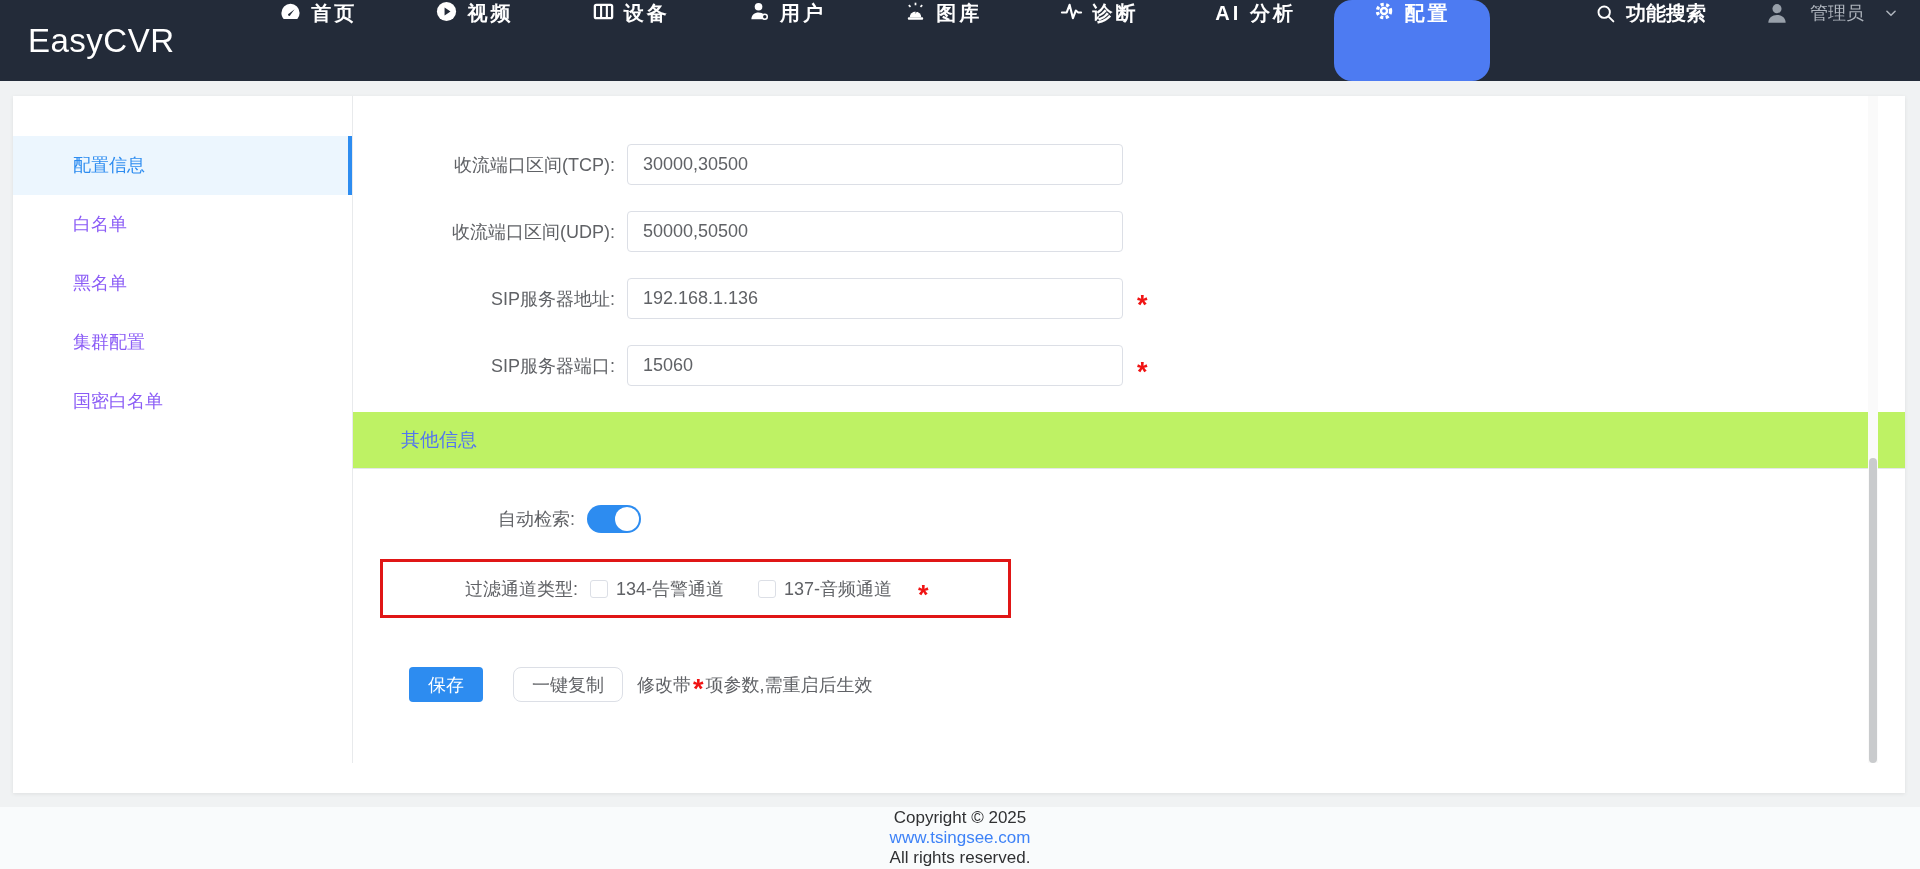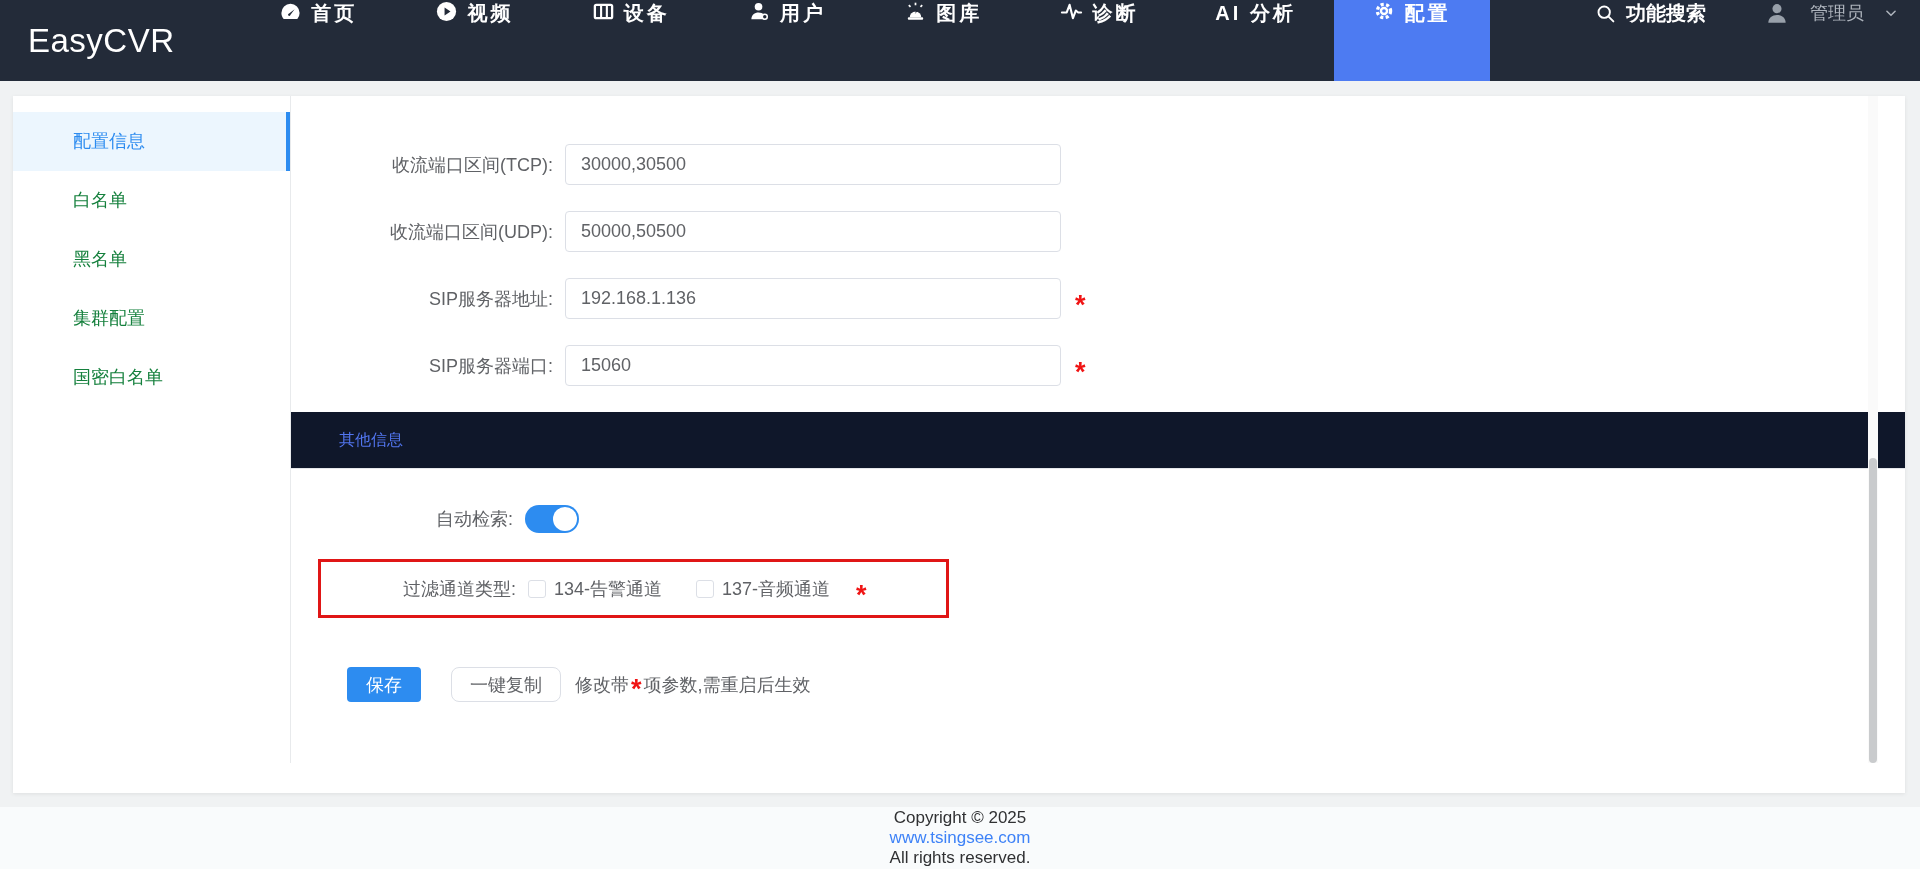--- a/index.html
+++ b/index.html
@@ -4,46 +4,46 @@
 <style>
   html,body{margin:0;padding:0;width:1920px;height:869px;background:#f0f2f3;
     font-family:"Liberation Sans","DejaVu Sans",sans-serif;overflow:hidden;}
   
   .navbar{position:relative;height:81px;background:#232b39;display:flex;align-items:center;}
   .logo{position:absolute;left:28px;top:0;height:81px;line-height:81px;color:#fff;
     font-size:33px;letter-spacing:.5px;}
   .nav-menu{position:absolute;left:240px;width:1250px;height:81px;display:flex;}
   .nav-item{flex:1;height:81px;display:flex;align-items:flex-start;justify-content:center;
     gap:9px;color:#fff;font-size:20px;font-weight:700;letter-spacing:3px;cursor:pointer;}
-  .nav-item.active{background:#4d7bf2;}
+  .nav-item.active{background:#4d7bf2;border-radius:18px;}
   .nav-item svg{flex:0 0 auto;}
   .nav-right{position:absolute;right:22px;top:0;height:81px;display:flex;align-items:flex-start;gap:58px;}
   .nav-search{display:flex;align-items:center;gap:10px;color:#fff;font-size:20px;font-weight:700;cursor:pointer;}
   .nav-user{display:flex;align-items:center;gap:20px;color:#aeb4bd;font-size:18px;cursor:pointer;}
   
   .card{position:absolute;left:13px;top:96px;width:1892px;height:697px;background:#fff;
     box-shadow:0 1px 4px rgba(0,0,0,.08);}
   .scroll-region{position:relative;height:667px;display:flex;overflow:hidden;}
   
-  .sidebar{width:278px;box-sizing:border-box;border-right:1px solid #e8eaec;padding-top:16px;}
-  .side-item{height:59px;line-height:59px;padding-left:60px;font-size:18px;color:#15803d;
+  .sidebar{width:340px;box-sizing:border-box;border-right:1px solid #e8eaec;padding-top:40px;}
+  .side-item{height:59px;line-height:59px;padding-left:60px;font-size:18px;color:#8b5cf6;
     cursor:pointer;border-right:4px solid transparent;box-sizing:border-box;}
   .side-item.active{background:#ecf6fe;color:#2d8cf0;border-right-color:#2d8cf0;}
   
   .main{flex:1;position:relative;}
   .frow{display:flex;align-items:center;margin-bottom:26px;margin-left:40px;}
   .frow.first{margin-top:48px;}
   .flabel{width:222px;text-align:right;font-size:18px;color:#606266;flex:0 0 auto;}
   .finput{margin-left:12px;width:496px;height:41px;box-sizing:border-box;border:1px solid #dcdfe6;
     border-radius:4px;padding:14px 15px;font-size:18px;color:#606266;outline:none;
     font-family:"Liberation Sans","DejaVu Sans",sans-serif;}
   .req{color:#f01414;font-size:27px;font-weight:700;margin-left:14px;line-height:10px;
     position:relative;top:6px;}
-  .section-band{margin-top:24px;height:56px;line-height:56px;background:#0f172a;
-    border-bottom:1px solid #e4e7ea;padding-left:48px;font-size:16px;color:#5276f0;}
+  .section-band{margin-top:24px;height:56px;line-height:56px;background:#bef264;
+    border-bottom:1px solid #e4e7ea;padding-left:48px;font-size:19px;color:#5276f0;}
   .auto-row{display:flex;align-items:center;margin-top:36px;height:28px;}
   .toggle{margin-left:12px;width:54px;height:28px;border-radius:14px;background:#2d8cf0;
     position:relative;cursor:pointer;}
   .toggle .knob{position:absolute;top:2px;right:2px;width:24px;height:24px;border-radius:50%;background:#fff;}
   .redbox{margin-top:26px;margin-left:27px;width:631px;height:59px;box-sizing:border-box;
     border:3px solid #e01616;display:flex;align-items:center;}
   .redbox .flabel{width:195px;}
   .cb-group{display:flex;align-items:center;margin-left:12px;gap:8px;cursor:pointer;}
   .cb{width:18px;height:18px;box-sizing:border-box;border:1px solid #dcdfe6;border-radius:3px;background:#fff;}
   .cb-label{font-size:18px;color:#606266;}

